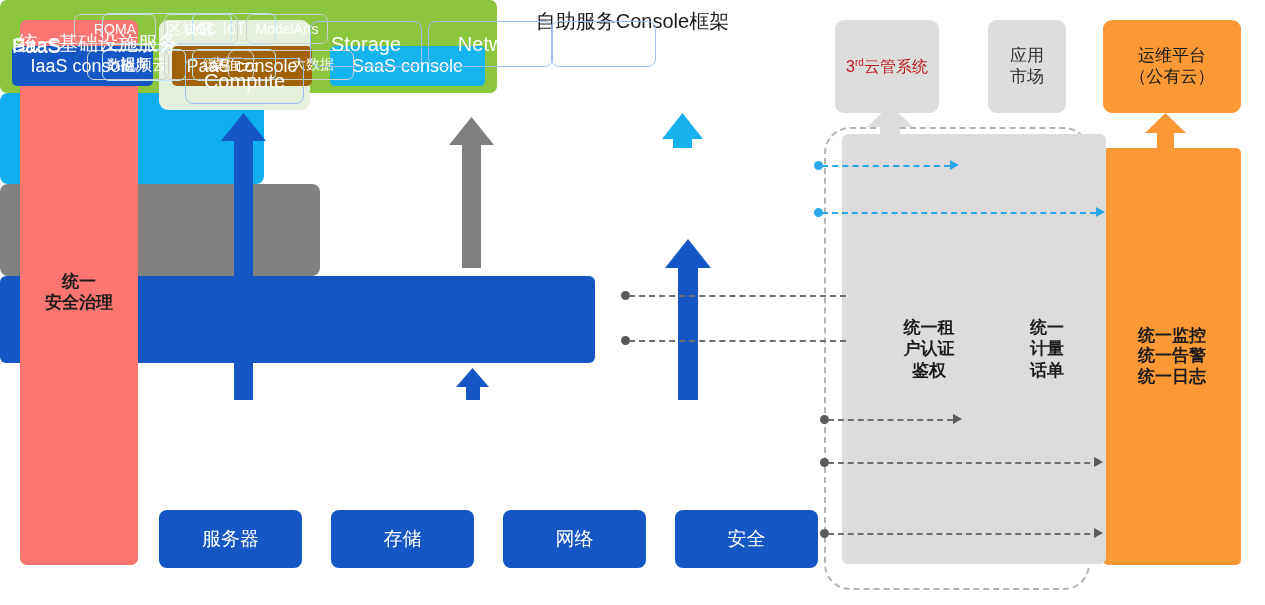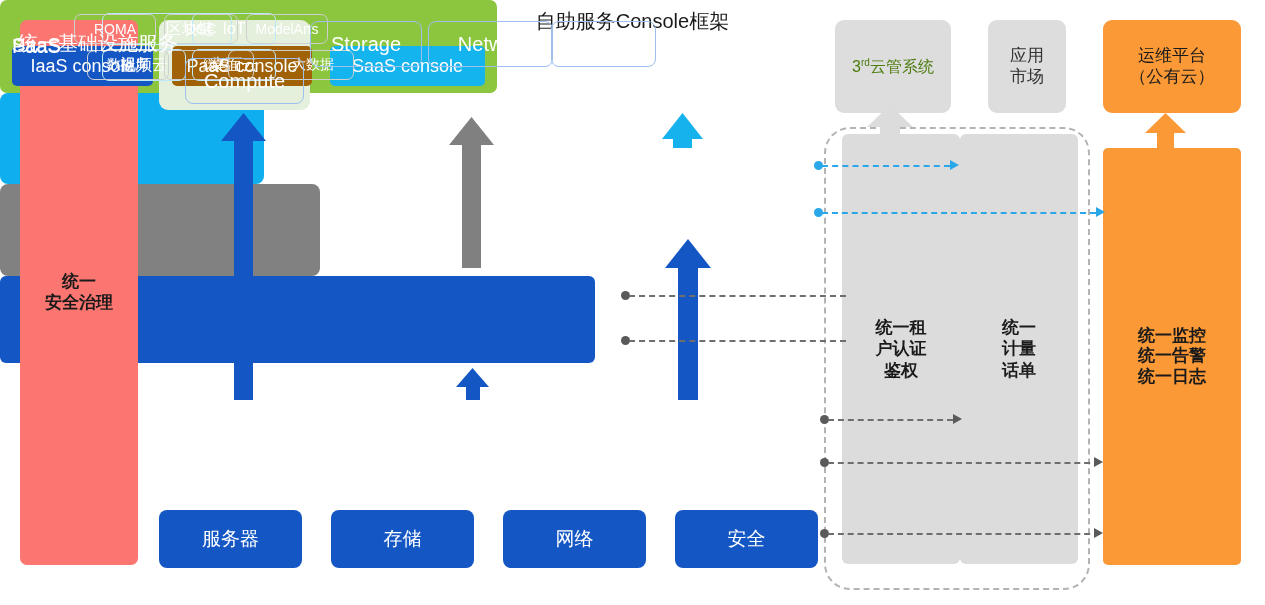--- a/index.html
+++ b/index.html
@@ -18,22 +18,22 @@
   #console{left:320px;top:20px;width:497px;height:93px;background:#8CC63E;border-radius:7px;
            display:block;}
   #console .title{position:absolute;left:0;top:8px;width:100%;text-align:center;
            font-size:20px;color:#1a1a1a;font-weight:400;}
   .cbtn{position:absolute;top:46px;height:40px;border-radius:5px;display:flex;align-items:center;
         justify-content:center;color:#fff;font-size:18px;}
   #c-iaas{left:12px;width:141px;background:#1457C4;}
   #c-paas{left:172px;width:140px;background:#a16207;}
   #c-saas{left:330px;width:155px;background:#14B4EE;}
   
-  #third{left:835px;top:20px;width:116px;height:93px;background:#DDDDDD;border-radius:9px;
-         color:#4d7c0f;font-size:16px;}
+  #third{left:835px;top:20px;width:104px;height:93px;background:#DDDDDD;border-radius:9px;
+         color:#b91c1c;font-size:16px;}
   #third sup{font-size:10px;vertical-align:super;}
   #market{left:988px;top:20px;width:78px;height:93px;background:#DDDDDD;border-radius:9px;
           color:#333;font-size:17px;}
   
   #ops{left:1103px;top:20px;width:138px;height:93px;background:#FB9937;border-radius:9px;
        color:#1a1a1a;font-size:17px;}
   #opsbody{left:1103px;top:148px;width:138px;height:417px;background:#FB9937;border-radius:5px;
        color:#1a1a1a;font-size:17px;font-weight:700;}
   
   #saas{left:553px;top:146px;width:264px;height:91px;background:#0FAEEF;border-radius:8px;display:block;}
@@ -54,21 +54,21 @@
   .ipill{position:absolute;top:21px;height:44px;border:1.7px solid #9DC0F0;border-radius:8px;
        display:flex;align-items:center;justify-content:center;color:#fff;font-size:20px;}
   
   .bbox{position:absolute;top:510px;height:58px;background:#1457C4;border-radius:8px;
        display:flex;align-items:center;justify-content:center;color:#fff;font-size:19px;}
   
   #dashreg{position:absolute;left:824px;top:127px;width:266px;height:463px;
        border:2.5px dashed #B3B3B3;border-radius:26px;box-sizing:border-box;}
   .gcol{position:absolute;width:118px;background:#DCDCDC;border-radius:6px;
        display:flex;align-items:center;justify-content:center;text-align:center;
-       color:#1a1a1a;font-size:17px;font-weight:700;line-height:1.25;}
+       color:#1a1a1a;font-size:17px;font-weight:700;line-height:1.25;padding-left:28px;}
   #gcol1{left:842px;top:134px;height:430px;}
   #gcol2{left:960px;top:134px;height:430px;}
   
   .uarrow{position:absolute;}
   
   .dline{position:absolute;height:0;border-top:2.2px dashed #6E6E6E;}
   .dline.blue{border-top-color:#2AA7E8;}
   .dot{position:absolute;width:9px;height:9px;border-radius:50%;background:#5A5A5A;}
   .dot.blue{background:#2AA7E8;}
   .ahead{position:absolute;width:0;height:0;border-left:9px solid #5A5A5A;

